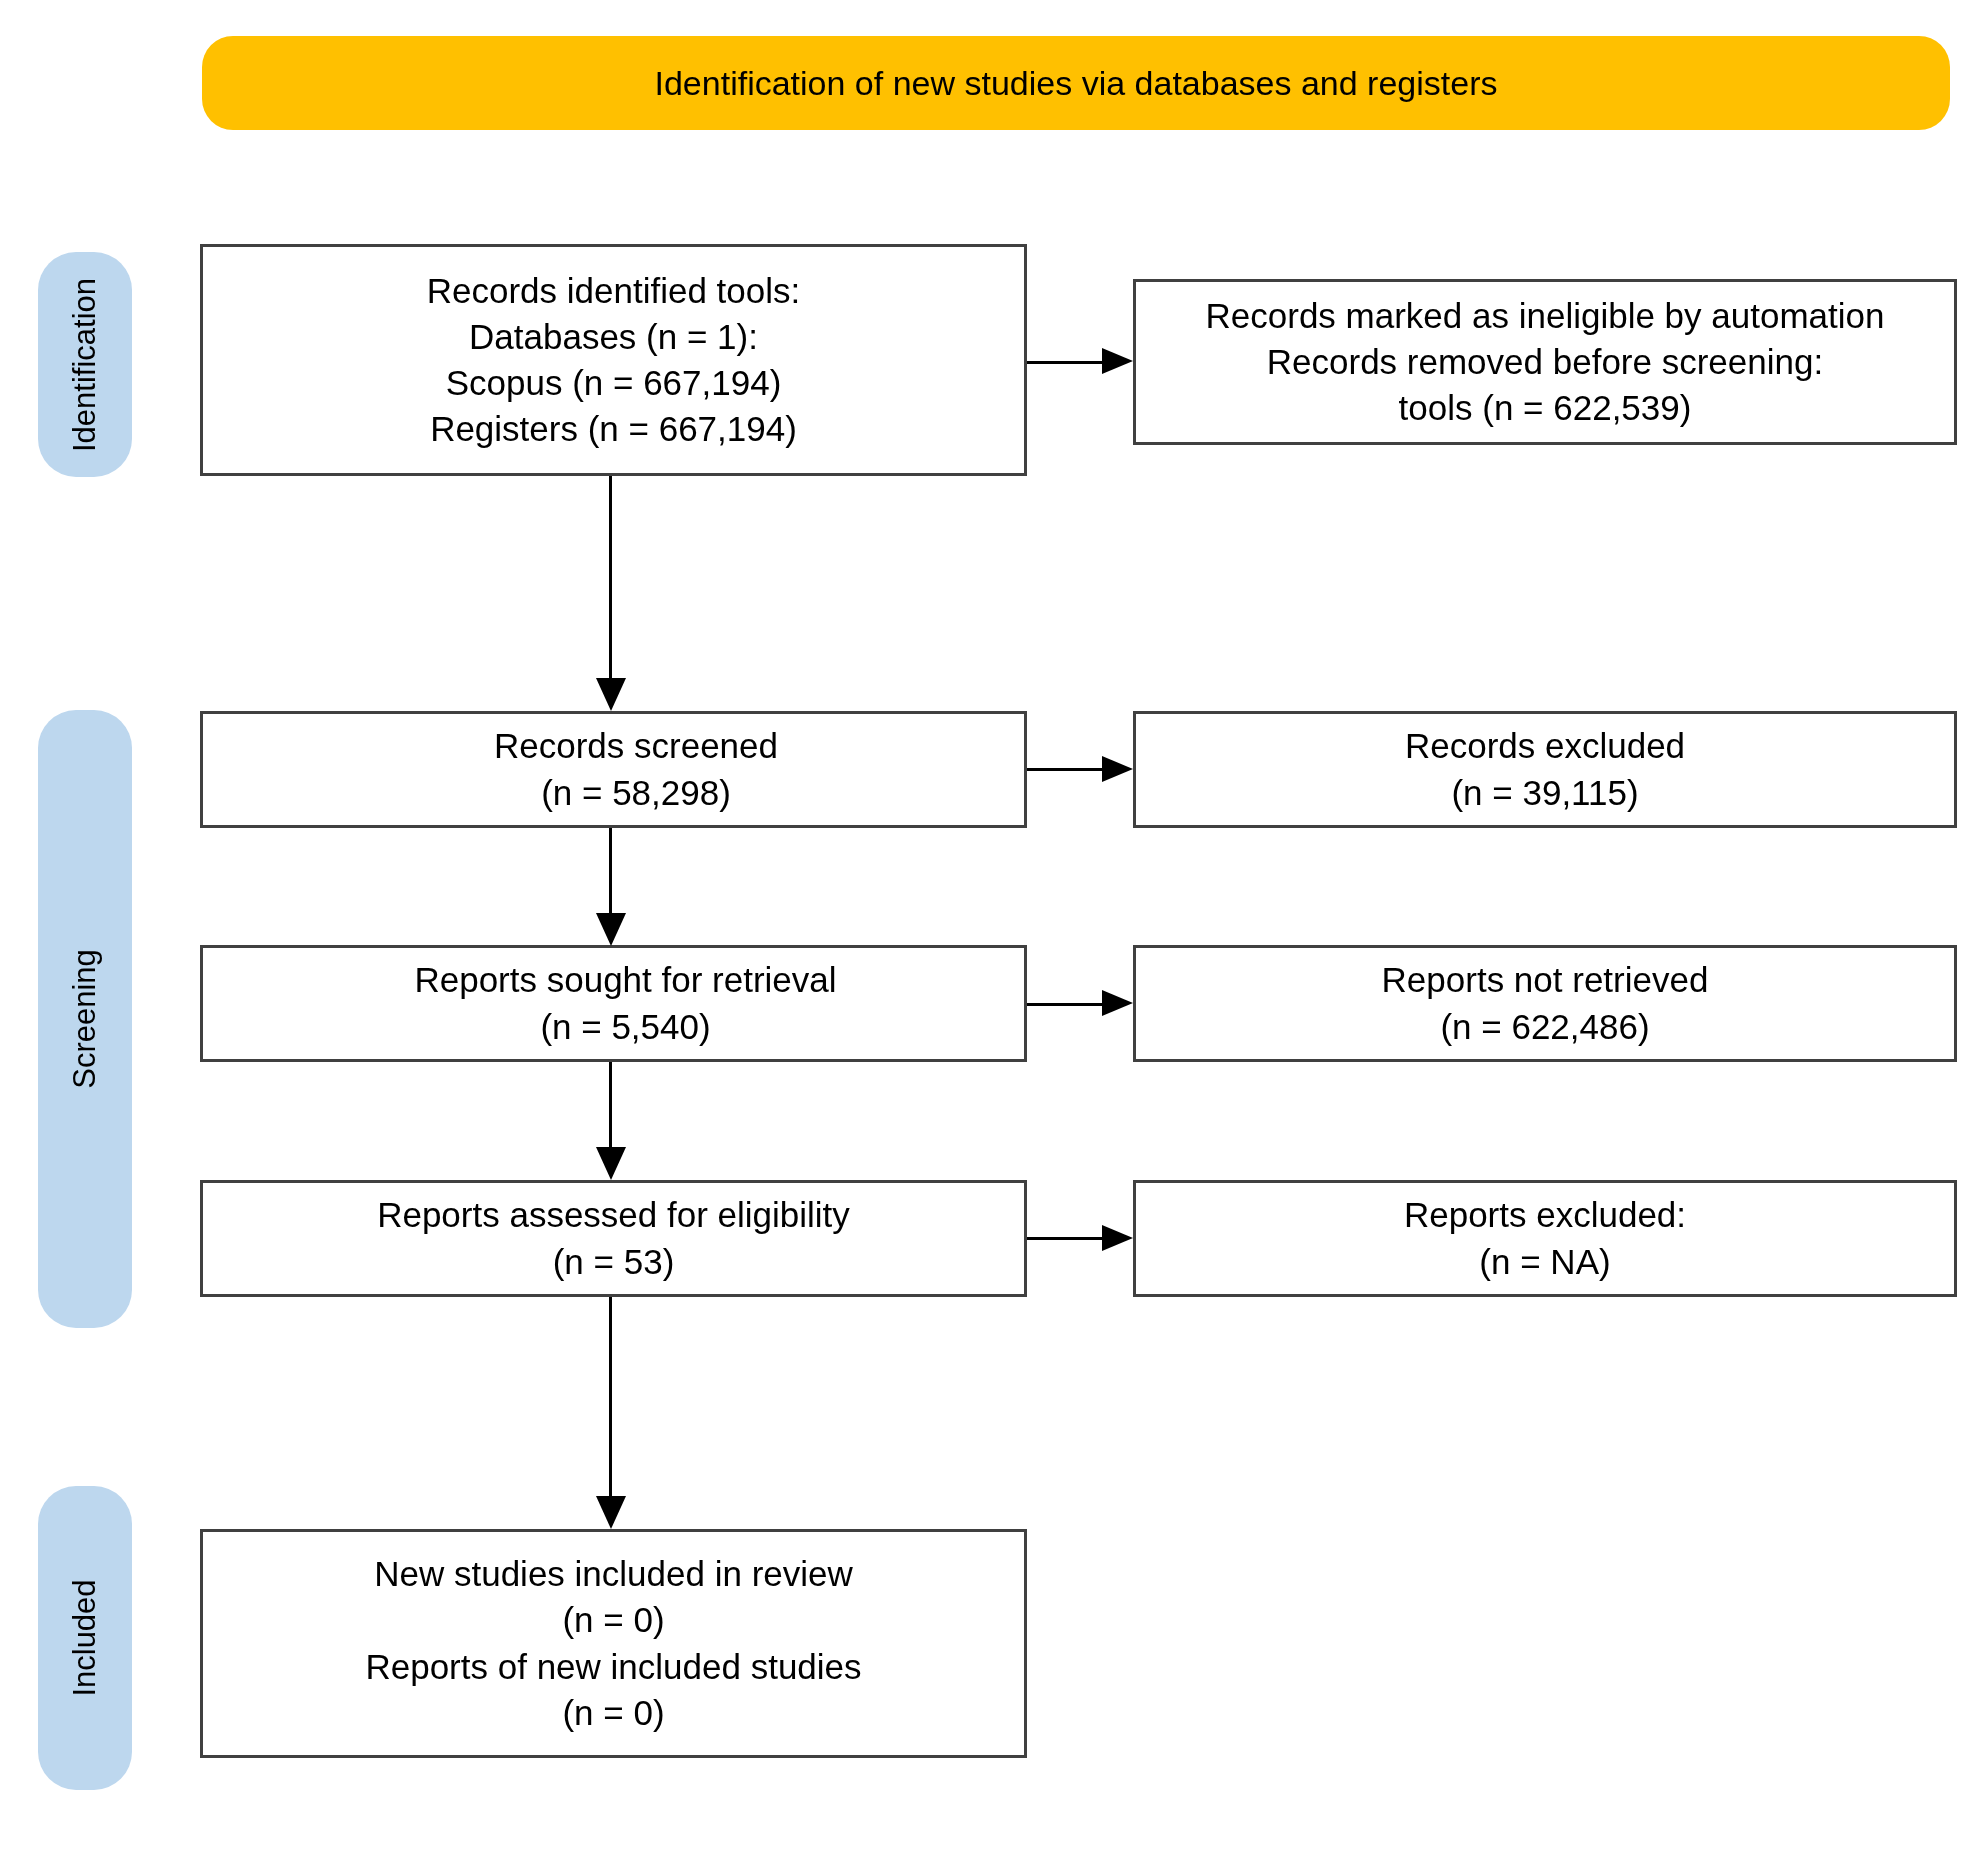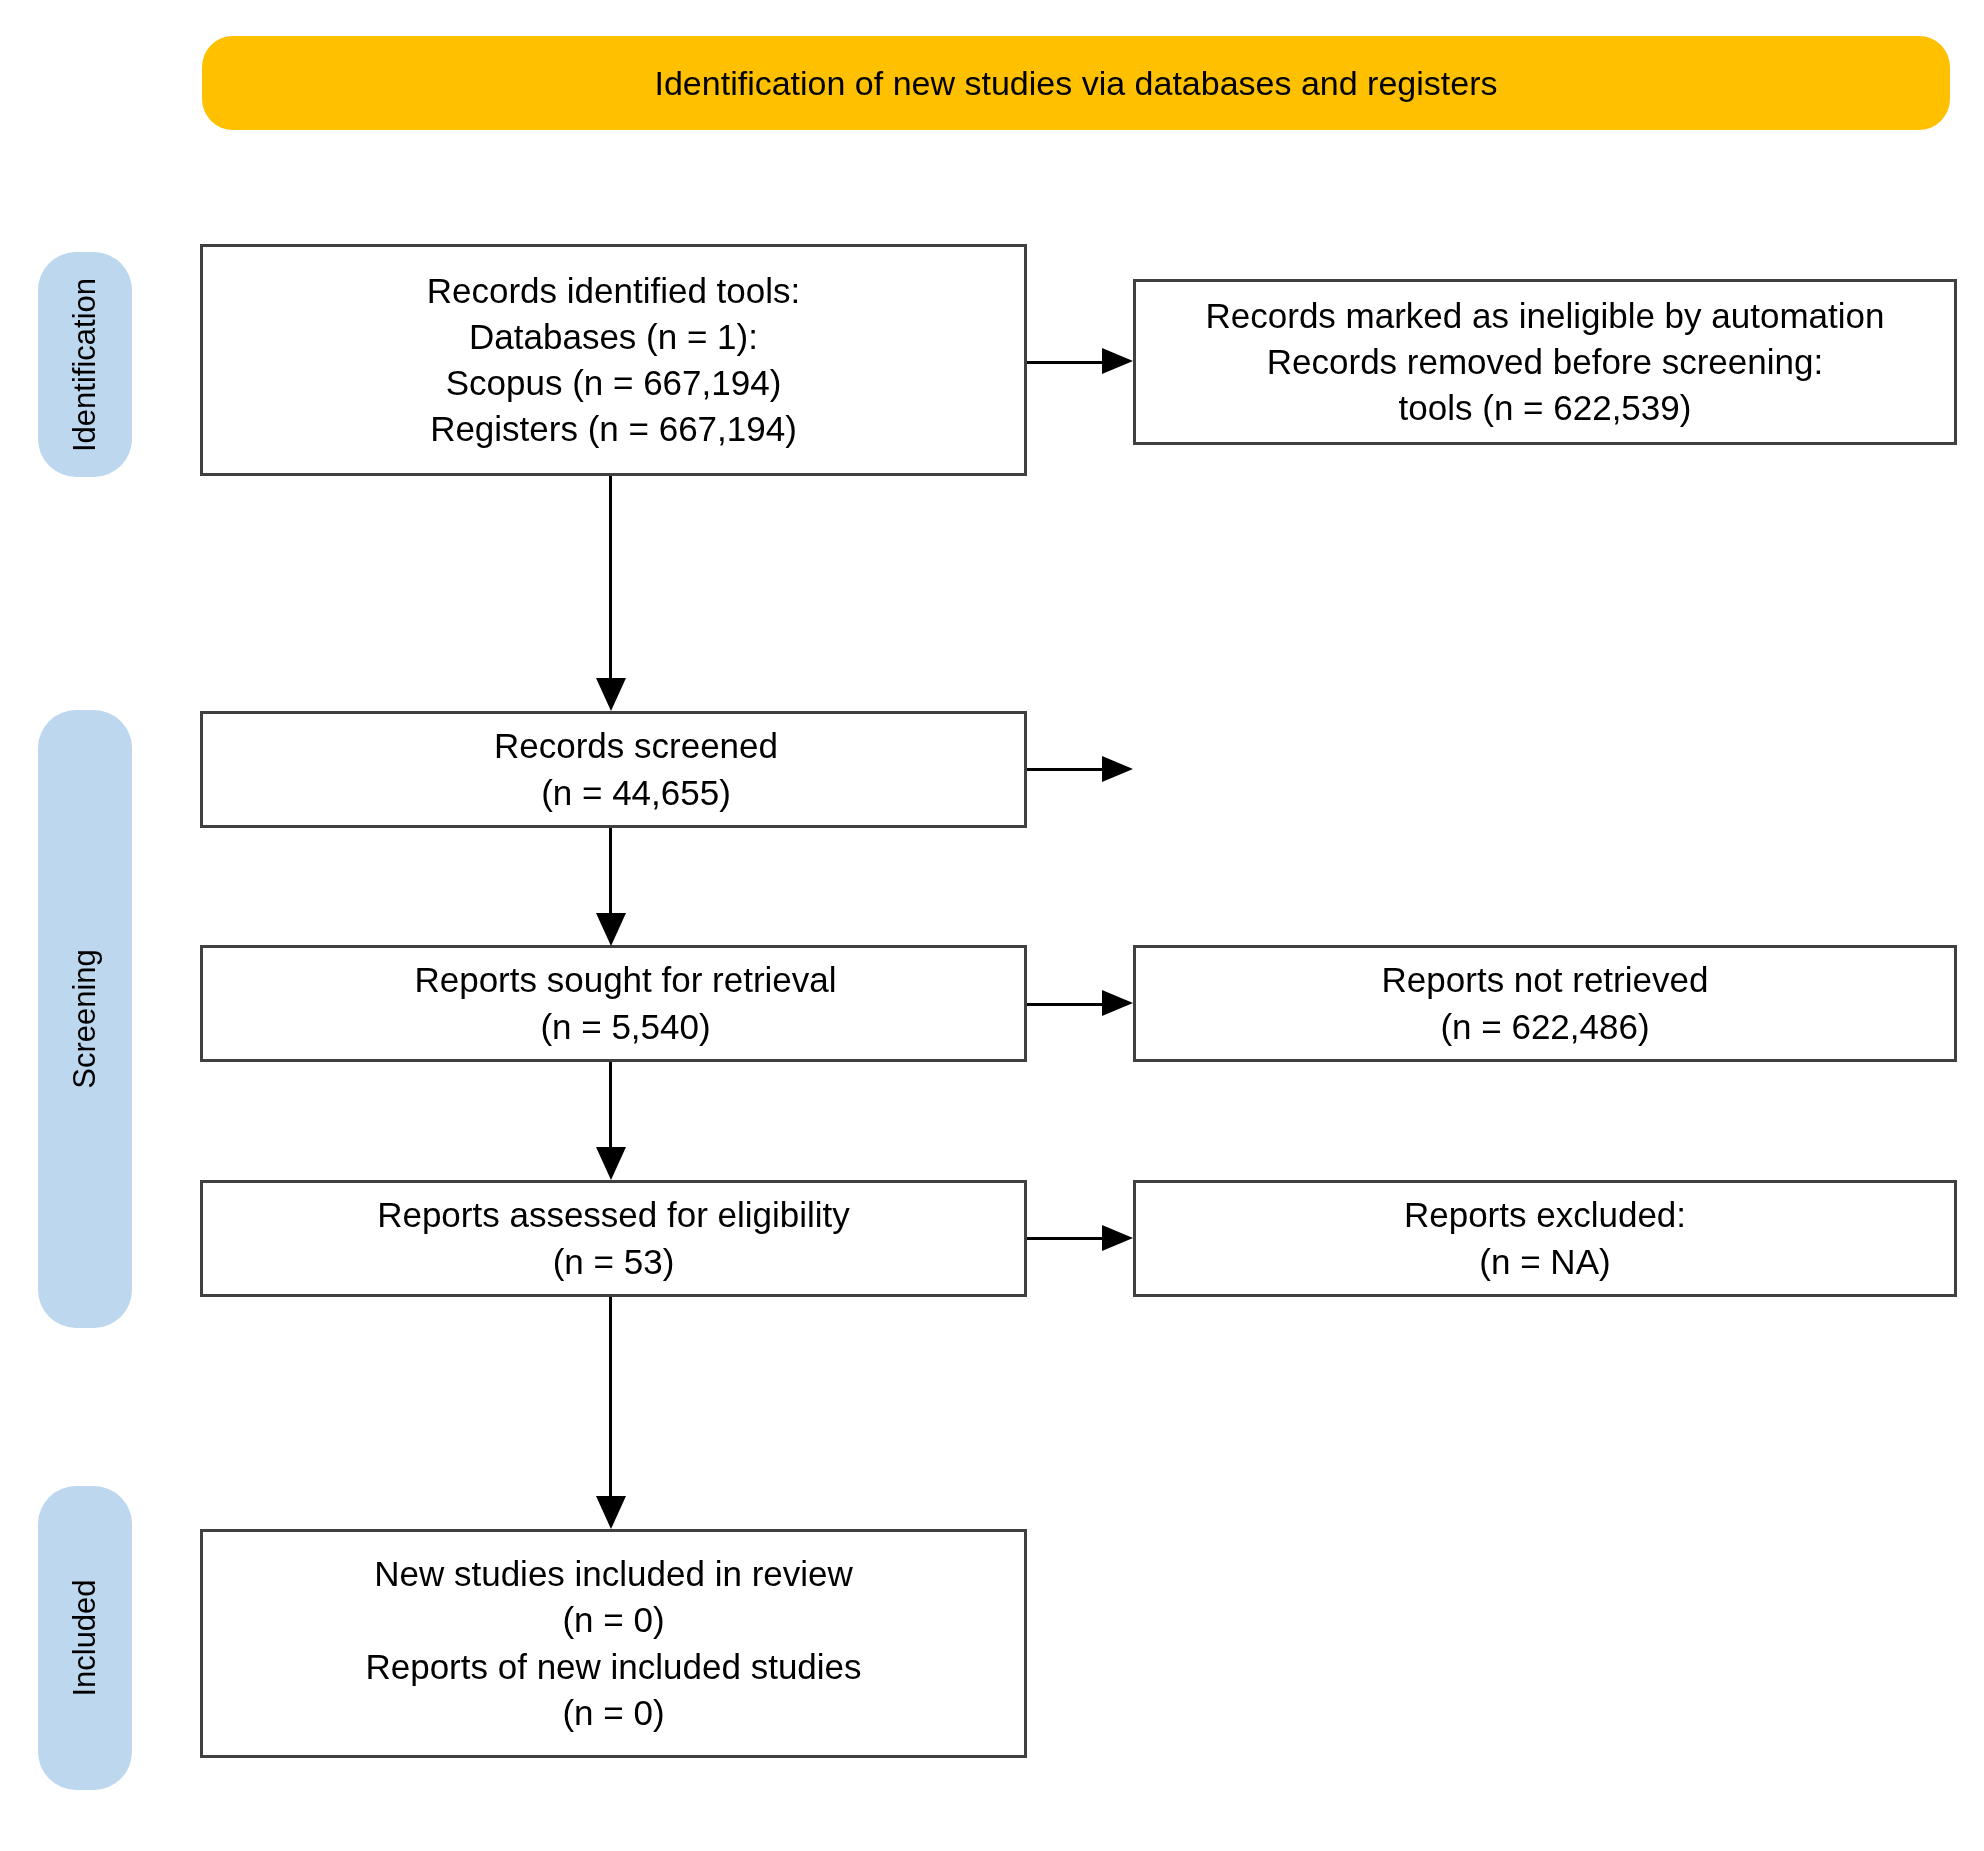--- a/index.html
+++ b/index.html
@@ -140,21 +140,21 @@
 
   <div class="box" id="box-identified">
     <div>Records identified tools:</div>
     <div>Databases (n = 1):</div>
     <div>Scopus (n = 667,194)</div>
     <div>Registers (n = 667,194)</div>
   </div>
 
   <div class="box" id="box-screened">
     <div>Records screened</div>
-    <div>(n = 44,655)</div>
+    <div>(n = 58,298)</div>
   </div>
 
   <div class="box" id="box-sought">
     <div>Reports sought for retrieval</div>
     <div>(n = 5,540)</div>
   </div>
 
   <div class="box" id="box-assessed">
     <div>Reports assessed for eligibility</div>
     <div>(n = 53)</div>
@@ -166,20 +166,24 @@
     <div>Reports of new included studies</div>
     <div>(n = 0)</div>
   </div>
 
   <div class="box" id="box-removed">
     <div>Records marked as ineligible by automation</div>
     <div>Records removed before screening:</div>
     <div>tools (n = 622,539)</div>
   </div>
 
+  <div class="box" id="box-excluded-records">
+    <div>Records excluded</div>
+    <div>(n = 39,115)</div>
+  </div>
 
   <div class="box" id="box-not-retrieved">
     <div>Reports not retrieved</div>
     <div>(n = 622,486)</div>
   </div>
 
   <div class="box" id="box-excluded-reports">
     <div>Reports excluded:</div>
     <div>(n = NA)</div>
   </div>

